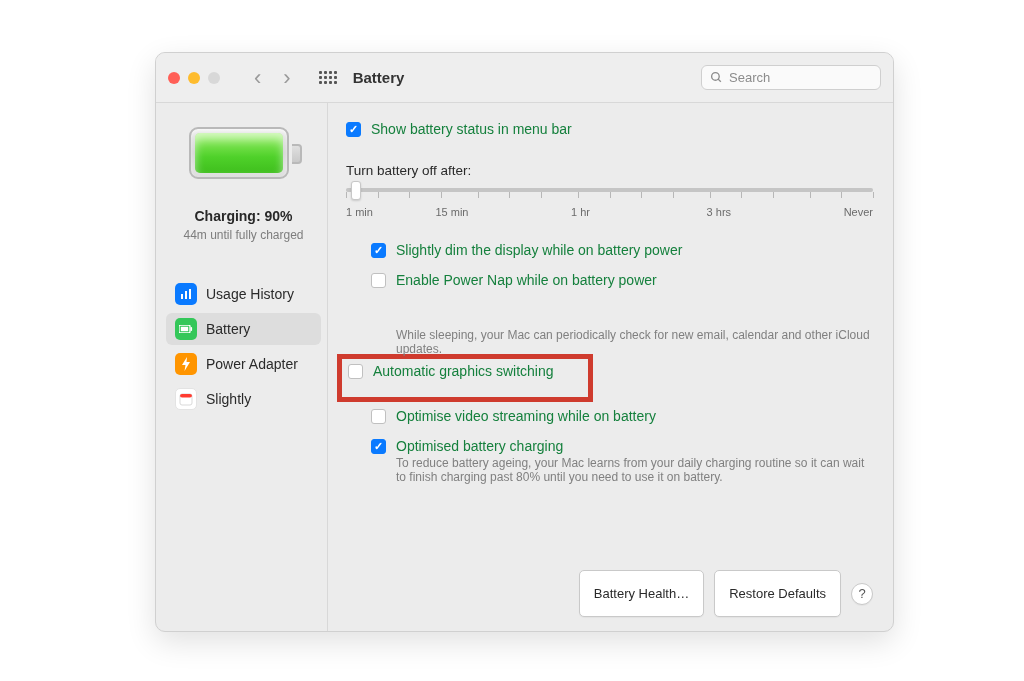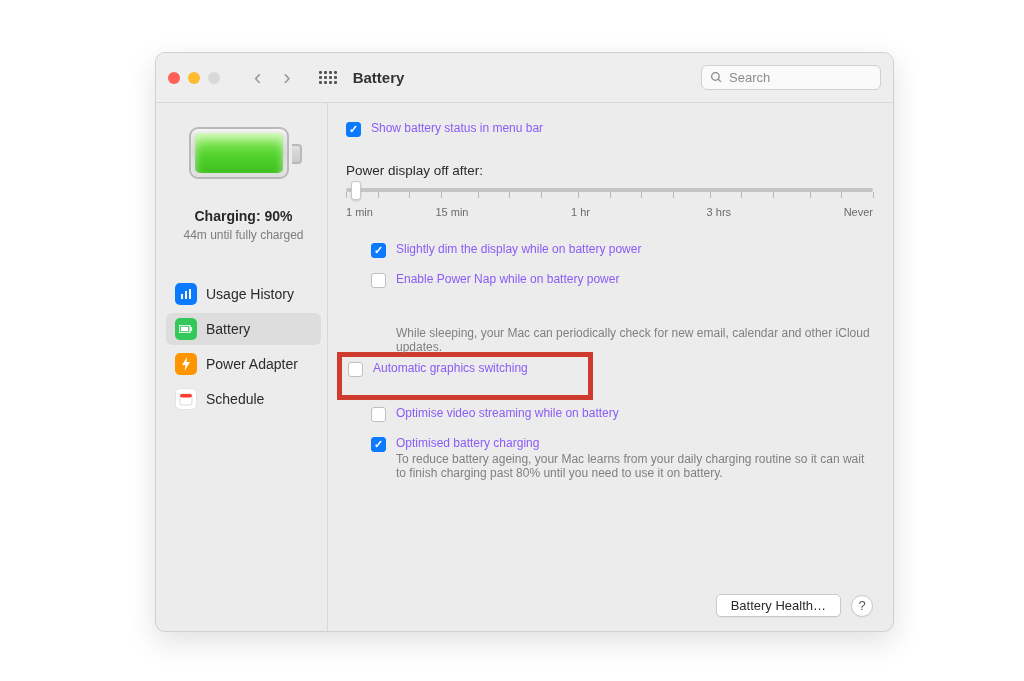--- a/index.html
+++ b/index.html
@@ -126,21 +126,21 @@
     margin-top:1px;
     display:inline-flex; align-items:center; justify-content:center;
   }
   .chk.checked {
     background:#0a7aff;
     border-color:#0a7aff;
   }
   .chk.checked::after {
     content:"✓"; color:#fff; font-size:11px; font-weight:700; line-height:1;
   }
-  .opt-label { font-size:12px; color:#8b5cf6; }
+  .opt-label { font-size:14px; color:#15803d; }
   .opt-desc { font-size:12px; color:#808080; margin-top:2px; }
   .slider-section { margin-top:26px; margin-bottom:24px; }
   .slider-title { font-size:13.5px; color:#2a2a2a; margin-bottom:10px; }
   .slider-track {
     position:relative;
     height:4px;
     background:#c5c5c5;
     border-radius:2px;
     margin-bottom:14px;
   }
@@ -173,21 +173,21 @@
     margin-top:-5px;
     margin-bottom:6px;
   }
 
   .footer {
     position:absolute;
     right:20px; bottom:14px;
     display:flex; gap:10px; align-items:center;
   }
   .btn {
-    padding:3px 14px;
+    padding:15px 14px;
     border:1px solid #c9c9c9;
     border-radius:5px;
     background:#fff;
     font-size:13px;
     color:#2a2a2a;
     box-shadow: 0 1px 1px rgba(0,0,0,.04);
   }
   .help-btn {
     width:22px; height:22px;
     border:1px solid #c9c9c9;
@@ -280,34 +280,34 @@
           </span>
           <span>Power Adapter</span>
         </div>
         <div class="side-item">
           <span class="side-ico ico-white">
             <svg width="14" height="14" viewBox="0 0 14 14">
                 <rect x="1" y="2" width="12" height="11" rx="2" fill="#fff" stroke="#d9d9d9"></rect>
                 <rect x="1" y="2" width="12" height="3.5" rx="2" fill="#ff3b30"></rect>
               </svg>
           </span>
-          <span>Schedule</span>
+          <span>Slightly</span>
         </div>
       </div>
     </div>
 
     <div class="content">
 
       <div class="opt-row">
         <span class="chk checked"></span>
         <span class="opt-label">Show battery status in menu bar</span>
       </div>
 
       <div class="slider-section">
-        <div class="slider-title">Power display off after:</div>
+        <div class="slider-title">Turn battery off after:</div>
         <div class="slider-track">
           <div class="slider-ticks">
             <span style="left:0%"></span>
               <span style="left:6%"></span>
               <span style="left:12%"></span>
             <span style="left:18%"></span>
               <span style="left:25%"></span>
               <span style="left:31%"></span>
             <span style="left:37%"></span>
               <span style="left:44%"></span>
@@ -370,18 +370,19 @@
           <span class="chk checked"></span>
           <div>
             <div class="opt-label">Optimised battery charging</div>
             <div class="opt-desc" style="max-width:500px;">To reduce battery ageing, your Mac learns from your daily charging routine so it can wait to finish charging past 80% until you need to use it on battery.</div>
           </div>
         </div>
       </div>
 
       <div class="footer">
         <div class="btn">Battery Health…</div>
+        <div class="btn">Restore Defaults</div>
         <div class="help-btn">?</div>
       </div>
 
     </div>
   </div>
 </div>
 
 </body></html>

